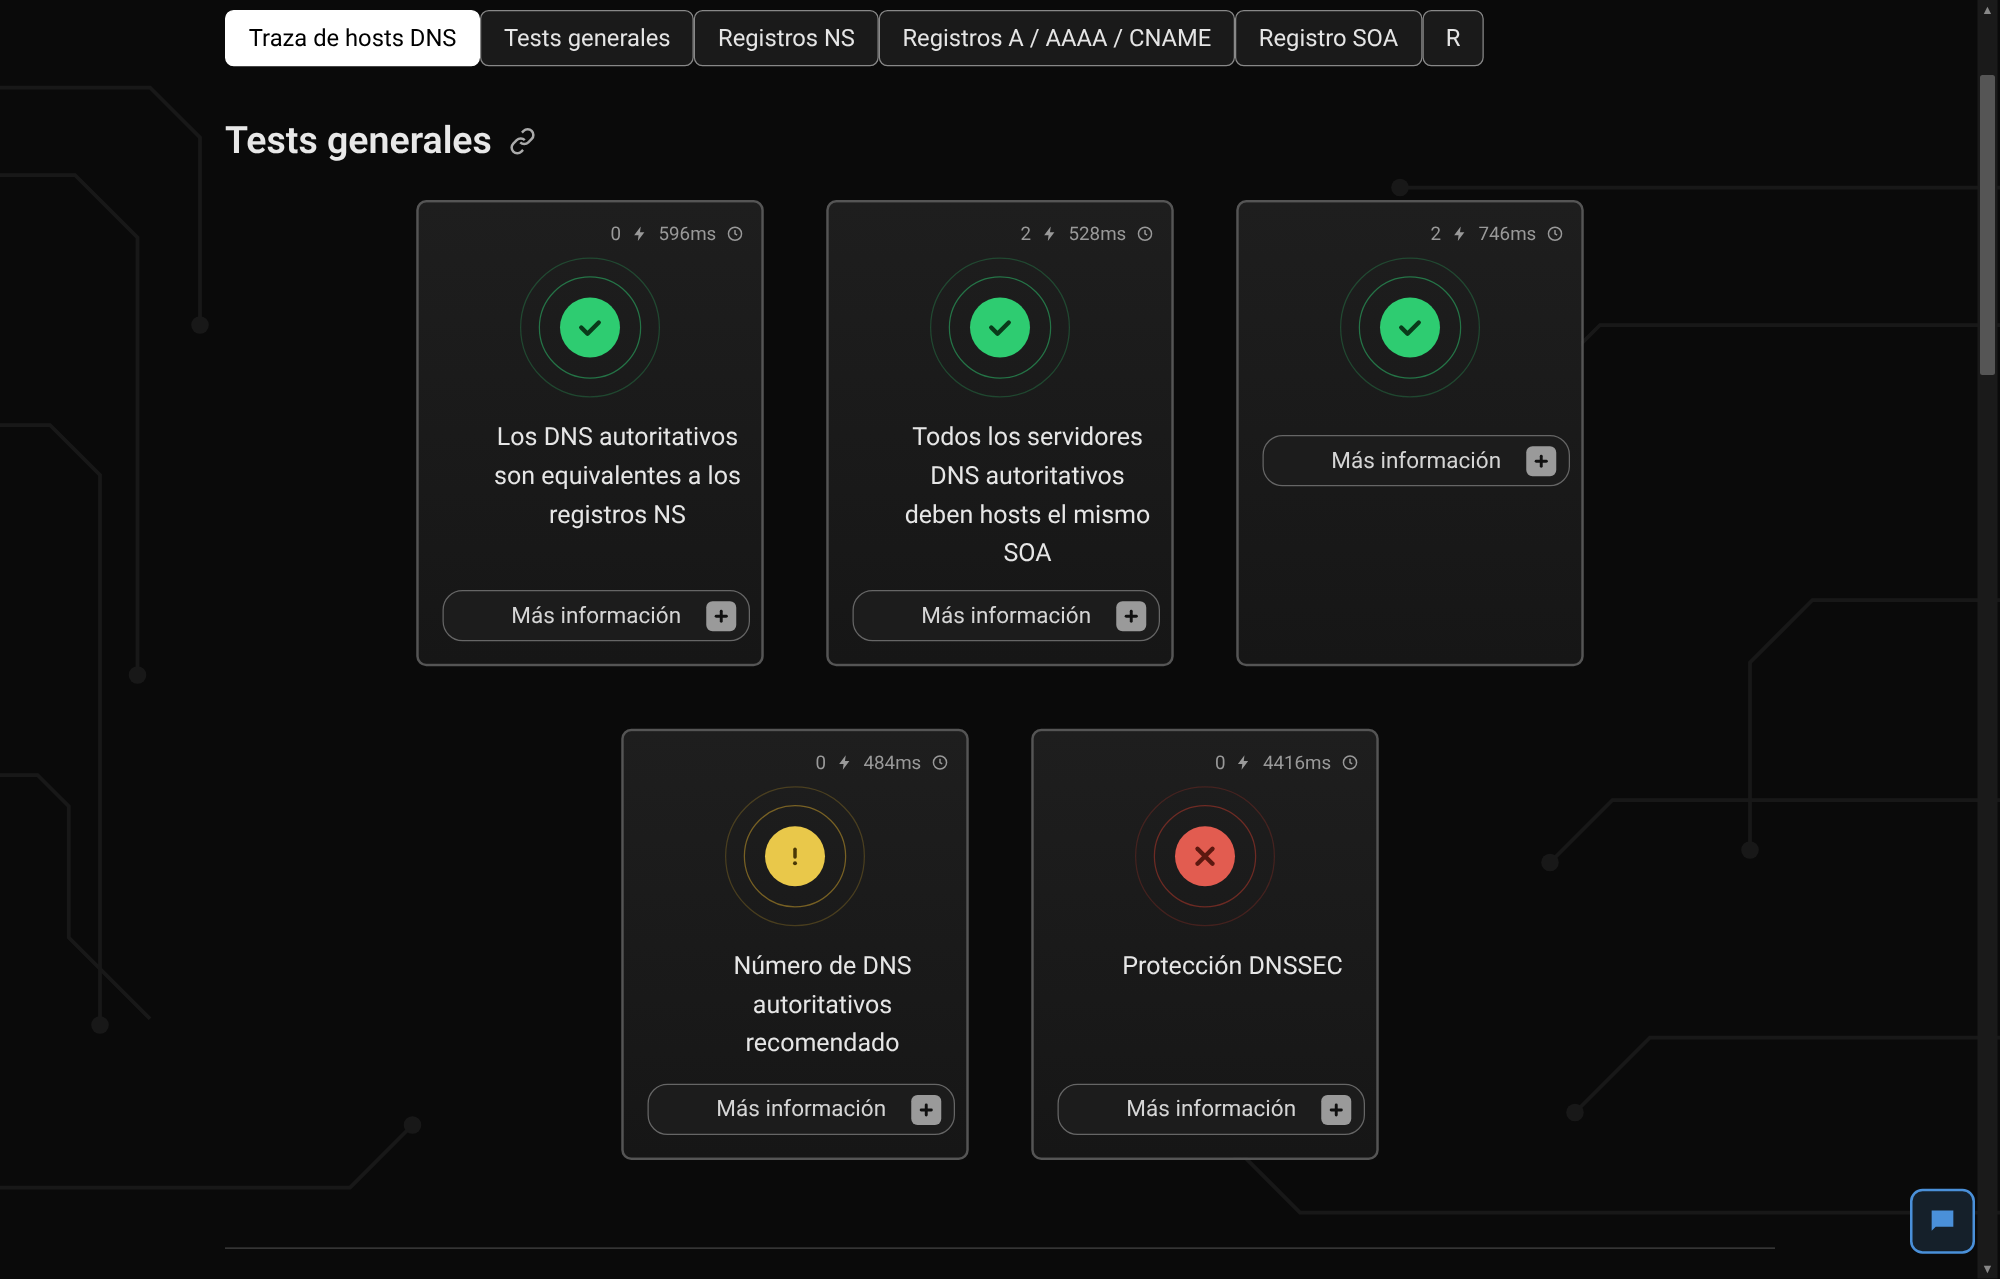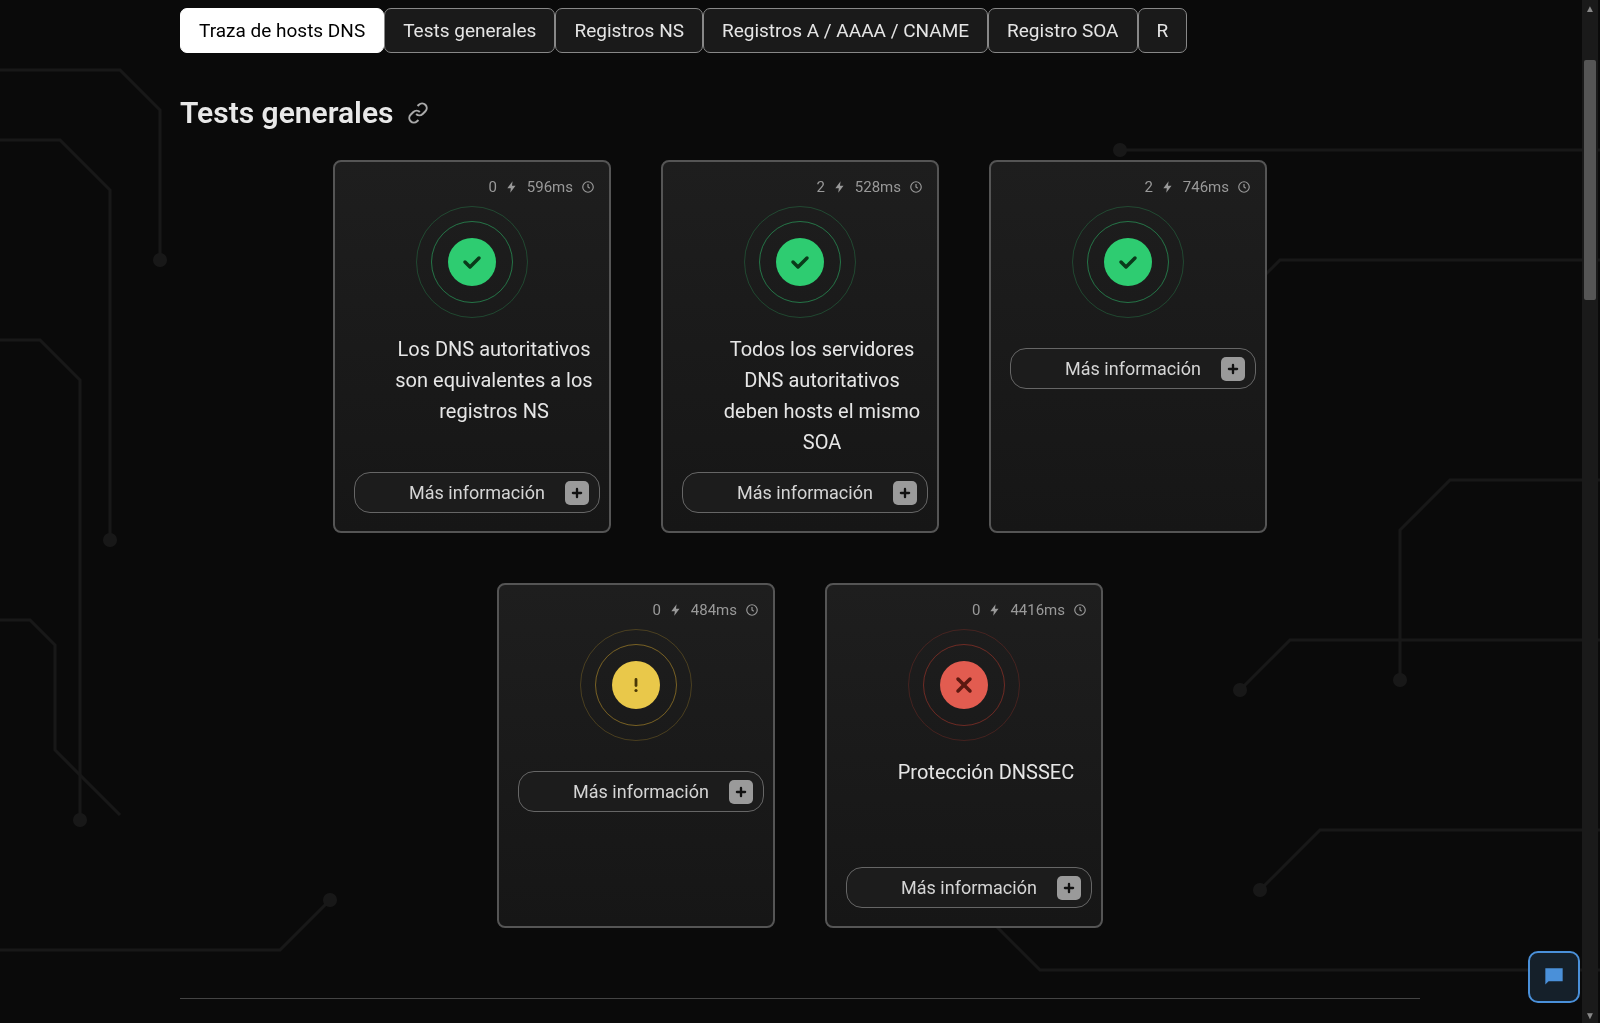--- a/index.html
+++ b/index.html
@@ -383,20 +383,21 @@
     <div class="status-icon-wrap">
       <div class="status-ring r3"></div>
       <div class="status-ring r2"></div>
       <div class="status-badge">
             <svg viewBox="0 0 24 24" fill="currentColor">
               <circle cx="12" cy="17.5" r="1.6"></circle>
               <rect x="10.6" y="5" width="2.8" height="9" rx="1.4"></rect>
             </svg>
           </div>
     </div>
+    <div class="card-title">Número de DNS autoritativos recomendado</div>
     <div class="more-btn">
       <span class="more-btn-label">Más información</span>
       <span class="more-btn-plus">
             <svg width="14" height="14" viewBox="0 0 24 24" fill="none" stroke="currentColor" stroke-width="4" stroke-linecap="round">
               <line x1="12" y1="5" x2="12" y2="19"></line>
               <line x1="5" y1="12" x2="19" y2="12"></line>
             </svg>
           </span>
     </div>
   </div>

